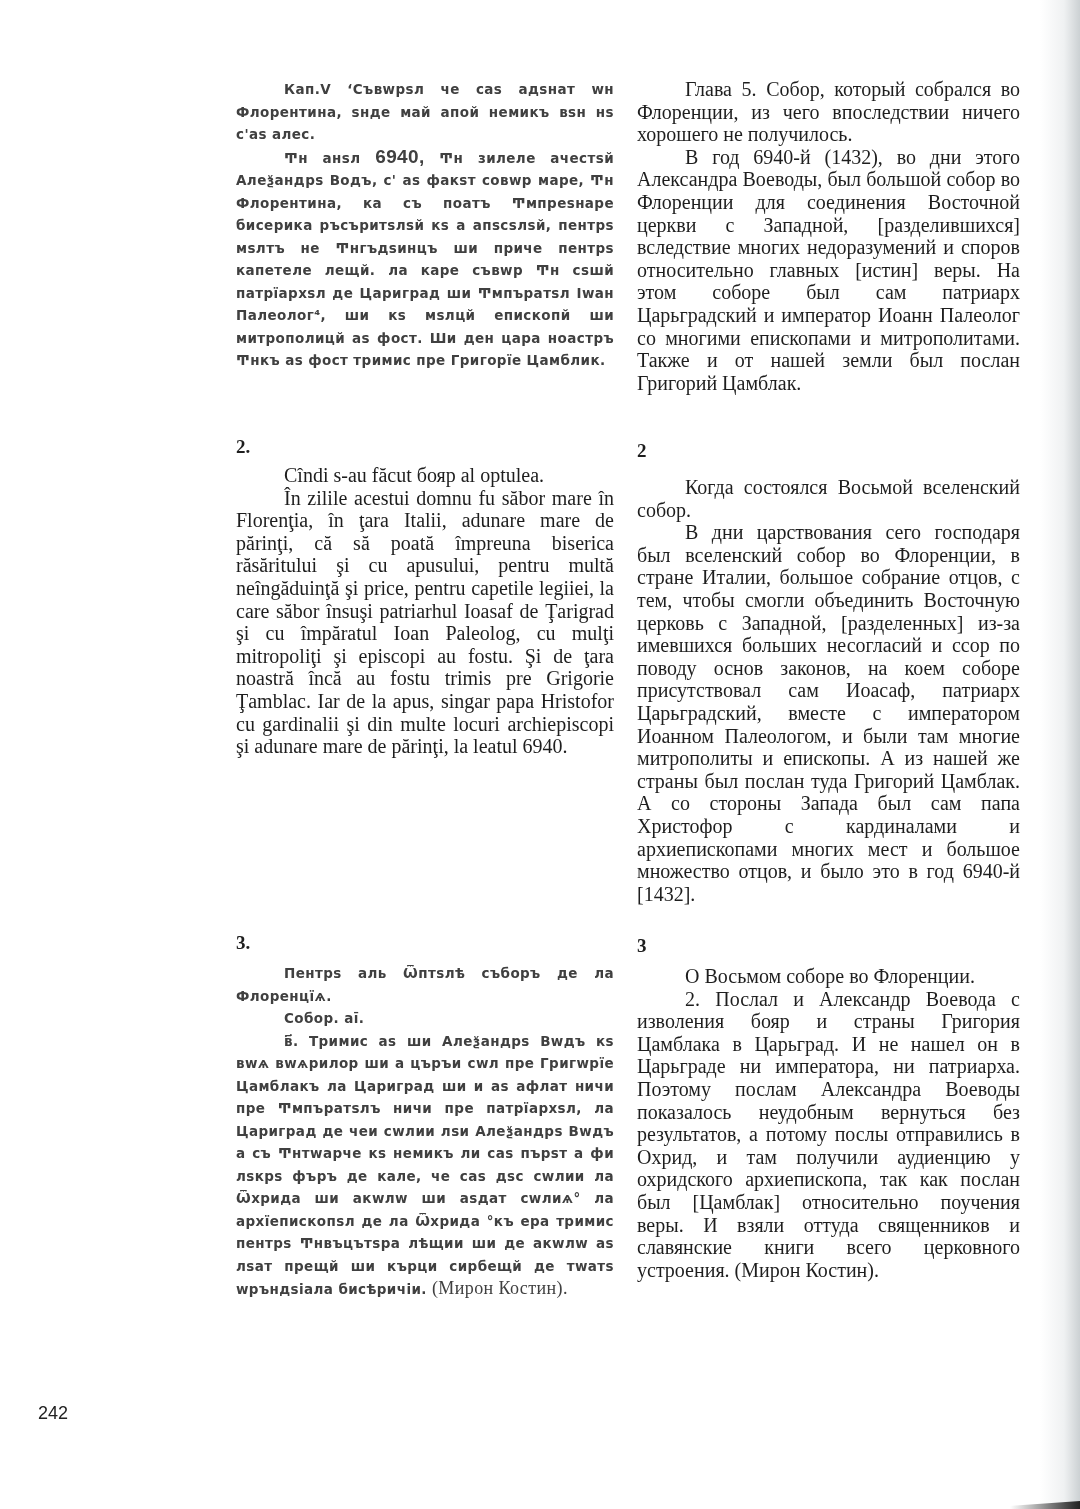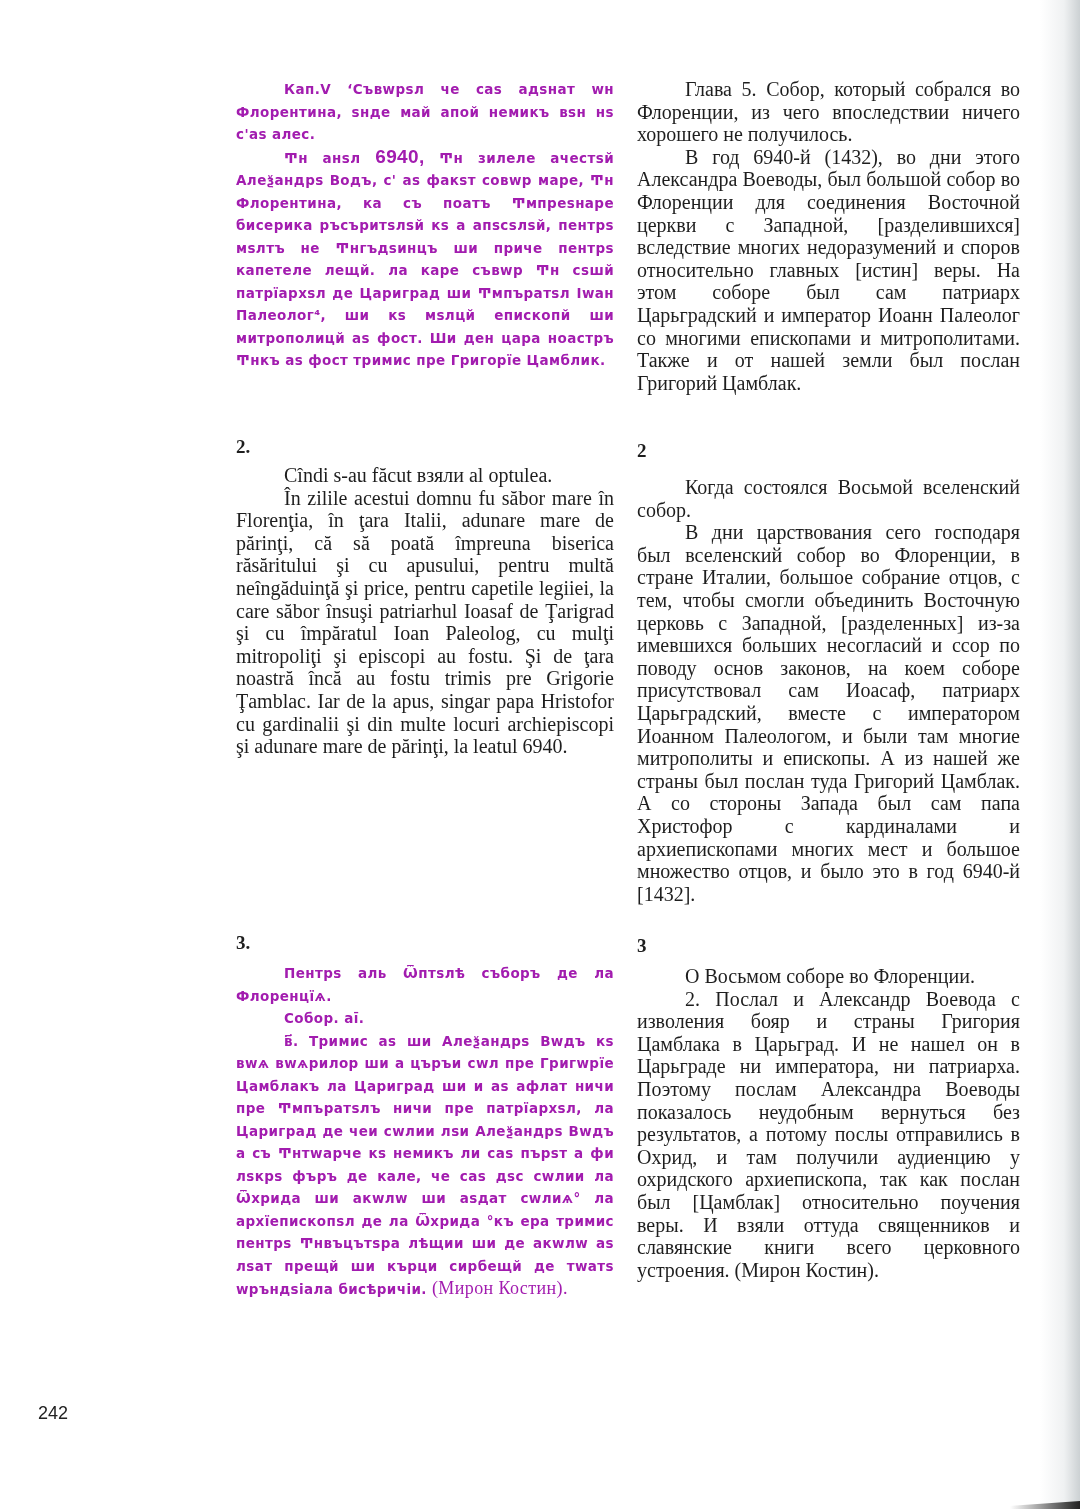--- a/index.html
+++ b/index.html
@@ -34,21 +34,21 @@
     .col-right { left: 637px; width: 383px; }
 
     .oldcyr {
       font-family: "DejaVu Sans", sans-serif;
       font-weight: bold;
       font-size: 13.5px;
       line-height: 22.5px;
       letter-spacing: 0.4px;
       text-align: justify;
       margin: 0;
-      color: #a21caf;
+      color: #404040;
     }
     .oldcyr .big {
       font-family: Liberation Sans, sans-serif;
       font-size: 19px;
       font-weight: bold;
     }
     .oldcyr .latin {
       font-family: "Liberation Serif", serif;
       font-weight: normal;
       font-size: 18px;
@@ -86,21 +86,21 @@
 
 <div class="col col-left">
 
   <div class="block" style="top:0;">
     <p class="oldcyr indent">Кап.V ‘Съвwрѕл че саѕ адѕнат wн Флорентина, ѕнде май апой немикъ вѕн нѕ с'аѕ алес.</p>
     <p class="oldcyr indent"><span>Ͳн анѕл</span> <span class="big">6940,</span> <span>Ͳн зилеле ачестѕй Алеѯандрѕ Водъ, с' аѕ факѕт совwр маре, Ͳн Флорентина, ка съ поатъ Ͳмпреѕнаре бисерика ръсъритѕлѕй кѕ а апѕсѕлѕй, пентрѕ мѕлтъ не Ͳнгъдѕинцъ ши приче пентрѕ капетеле лещй. ла каре съвwр Ͳн сѕшй патрїархѕл де Цариград ши Ͳмпъратѕл Iwан Палеолог⁴, ши кѕ мѕлцй епископй ши митрополицй аѕ фост. Ши ден цара ноастръ Ͳнкъ аѕ фост тримис пре Григорїе Цамблик.</span></p>
   </div>
 
   <div class="block" style="top:358px;">
     <p class="sec-num">2.</p>
-    <p class="ro indent" style="margin-top:6px;">Cîndi s-au făcut взяли al optulea.</p>
+    <p class="ro indent" style="margin-top:6px;">Cîndi s-au făcut бояр al optulea.</p>
     <p class="ro indent">În zilile acestui domnu fu săbor mare în Florenţia, în ţara Italii, adunare mare de părinţi, că să poată împreuna biserica răsăritului şi cu apusului, pentru multă neîngăduinţă şi price, pentru capetile legiiei, la care săbor însuşi patriarhul Ioasaf de Ţarigrad şi cu împăratul Ioan Paleolog, cu mulţi mitropoliţi şi episcopi au fostu. Şi de ţara noastră încă au fostu trimis pre Grigorie Ţamblac. Iar de la apus, singar papa Hristofor cu gardinalii şi din multe locuri archiepiscopi şi adunare mare de părinţi, la leatul 6940.</p>
   </div>
 
   <div class="block" style="top:854px;">
     <p class="sec-num">3.</p>
     <p class="oldcyr indent" style="margin-top:8px;">Пентрѕ аль Ѿптѕлѣ съборъ де ла Флоренцїѧ.</p>
     <p class="oldcyr indent">Собор. аı̄.</p>
     <p class="oldcyr indent"><span>в҃. Тримис аѕ ши Алеѯандрѕ Вwдъ кѕ вwѧ вwѧрилор ши а църъи сwл пре Григwрїе Цамблакъ ла Цариград ши и аѕ афлат ничи пре Ͳмпъратѕлъ ничи пре патрїархѕл, ла Цариград де чеи сwлии лѕи Алеѯандрѕ Вwдъ а съ Ͳнтwарче кѕ немикъ ли саѕ пърѕт а фи лѕкрѕ фъръ де кале, че саѕ дѕс сwлии ла Ѿхрида ши акwлw ши аѕдат сwлиѧ° ла архїепископѕл де ла Ѿхрида °къ ера тримис пентрѕ Ͳнвъцътѕра лѣщии ши де акwлw аѕ лѕат прещй ши кърци сирбещй де тwатѕ wръндѕiала бисѣричiи.</span> <span class="latin">(Мирон Костин).</span></p>
   </div>
 </div>

